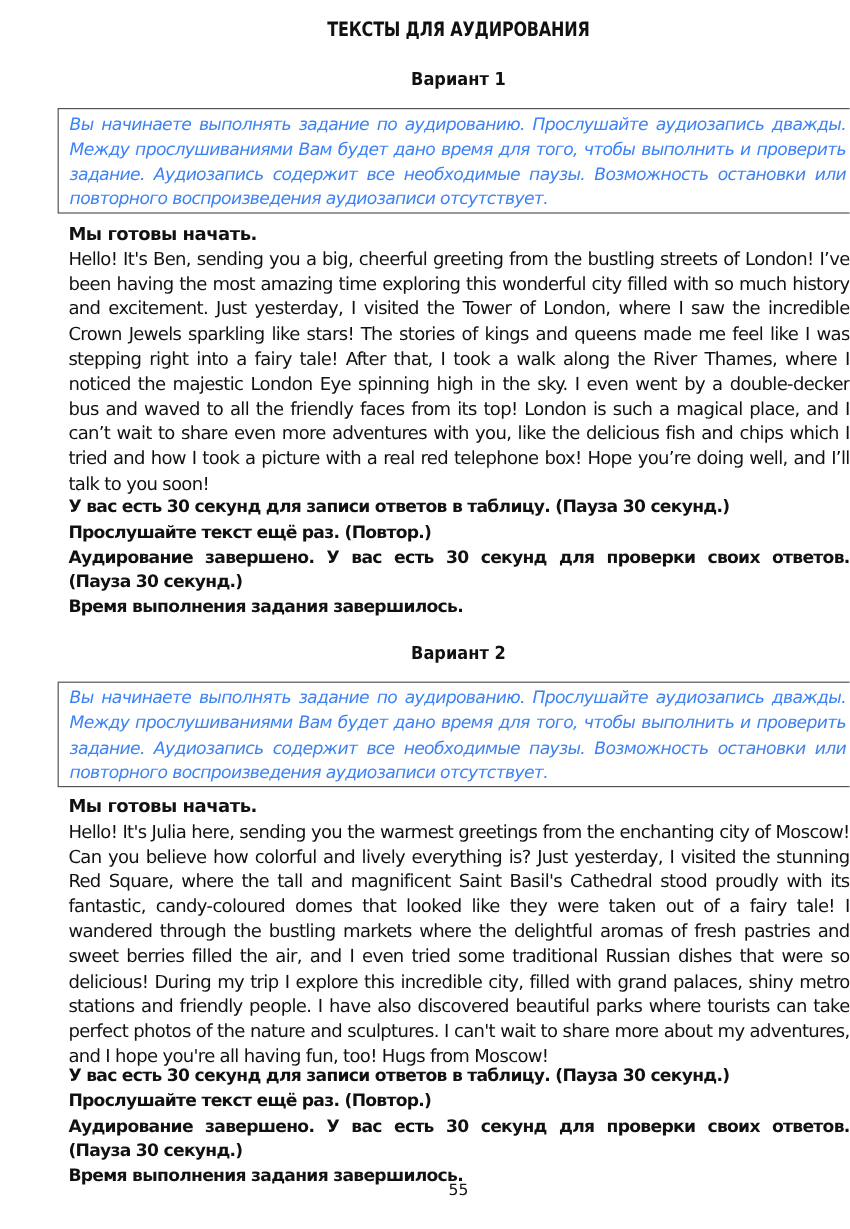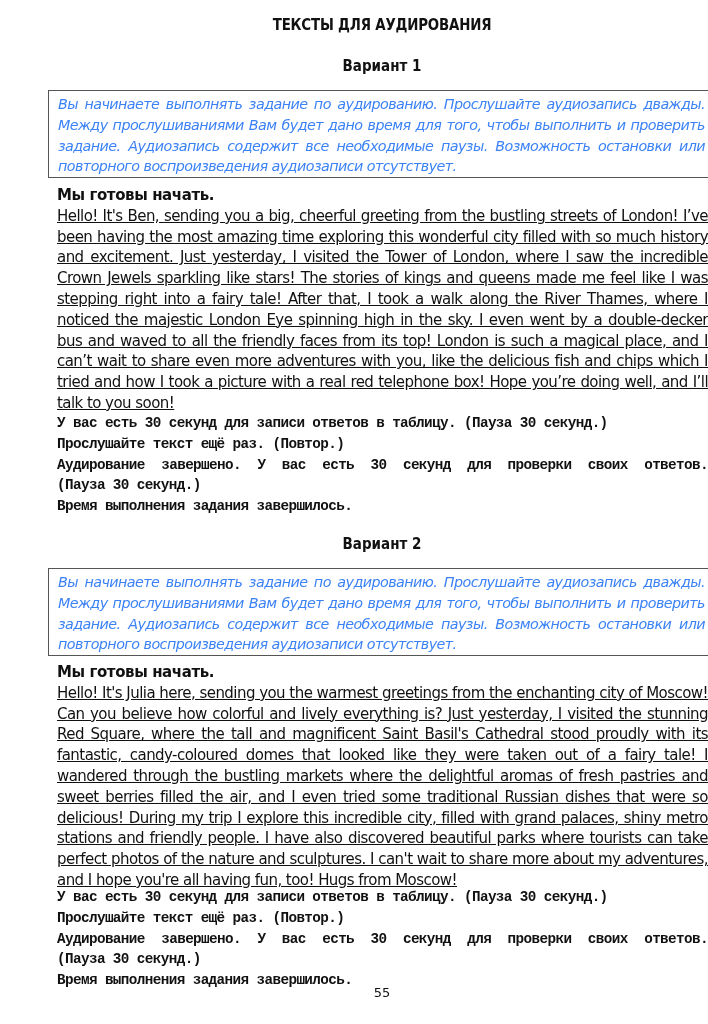--- a/index.html
+++ b/index.html
@@ -70,34 +70,32 @@
   }
   .ready {
     font-weight: bold;
     margin: 0;
     letter-spacing: -0.4px;
   }
   .script {
     margin: 0;
     text-align: justify;
     letter-spacing: -0.55px;
-    text-decoration: underline;
   }
   .closing {
     position: absolute;
     left: 29px;
     width: 651px;
     font-size: 14.3px;
     line-height: 20.8px;
     font-weight: bold;
   }
   .closing p {
     margin: 0;
     letter-spacing: -0.6px;
-    font-family: Liberation Mono, monospace;
   }
   .closing p.justify {
     text-align: justify;
     text-align-last: justify;
   }
   .page-number {
     position: absolute;
     top: 985px;
     left: 0;
     width: 708px;

